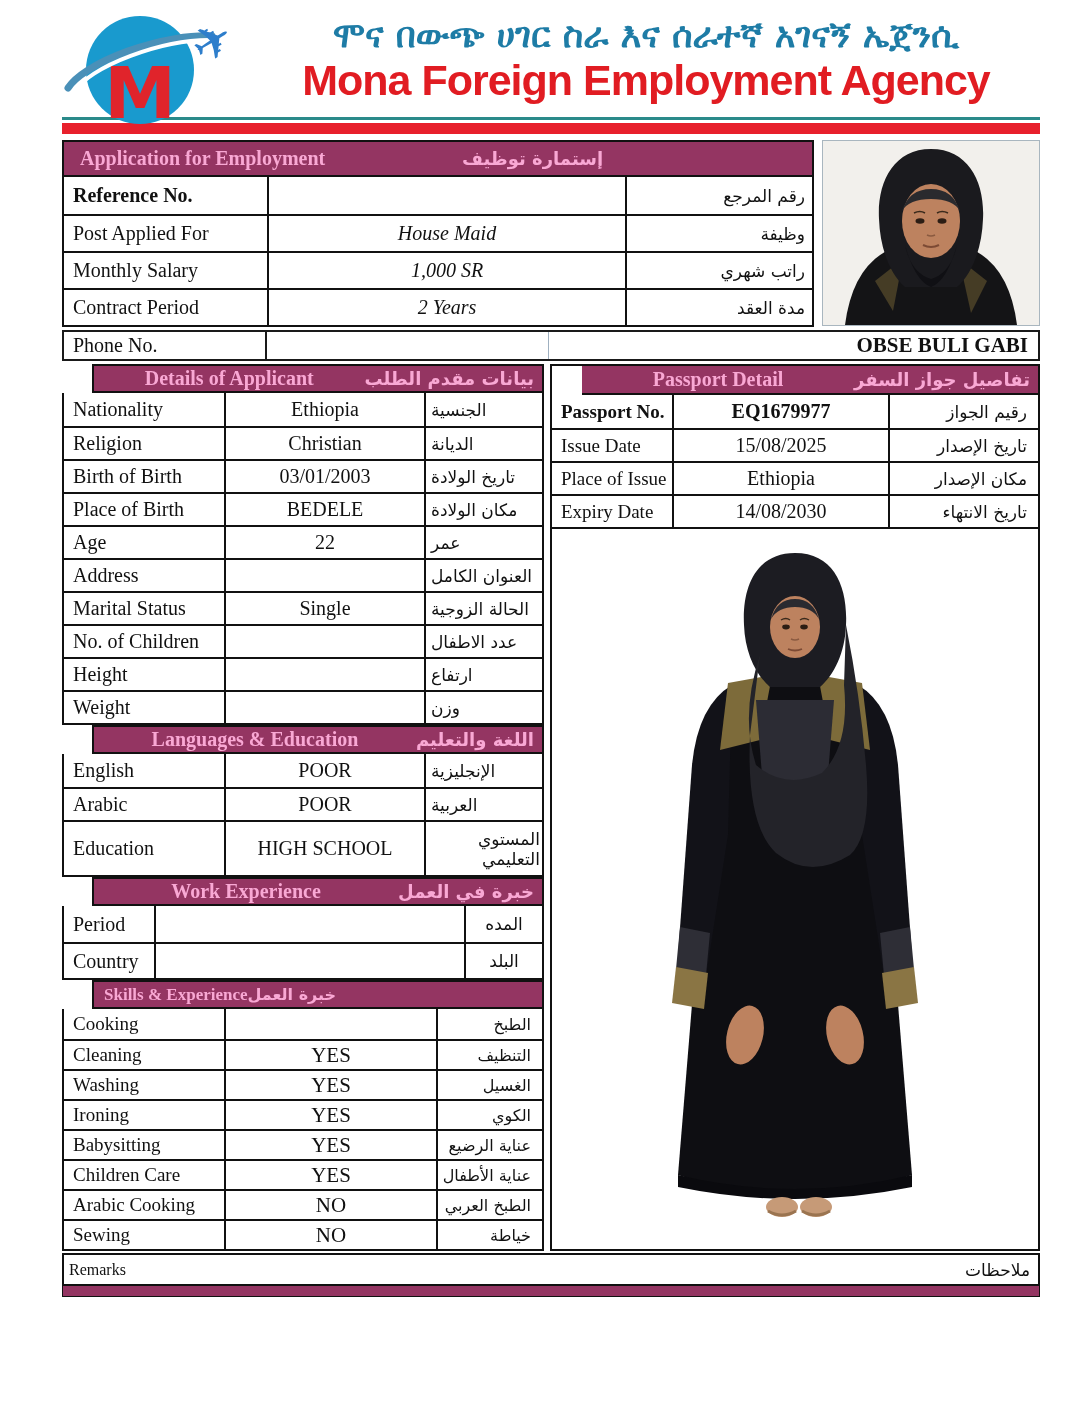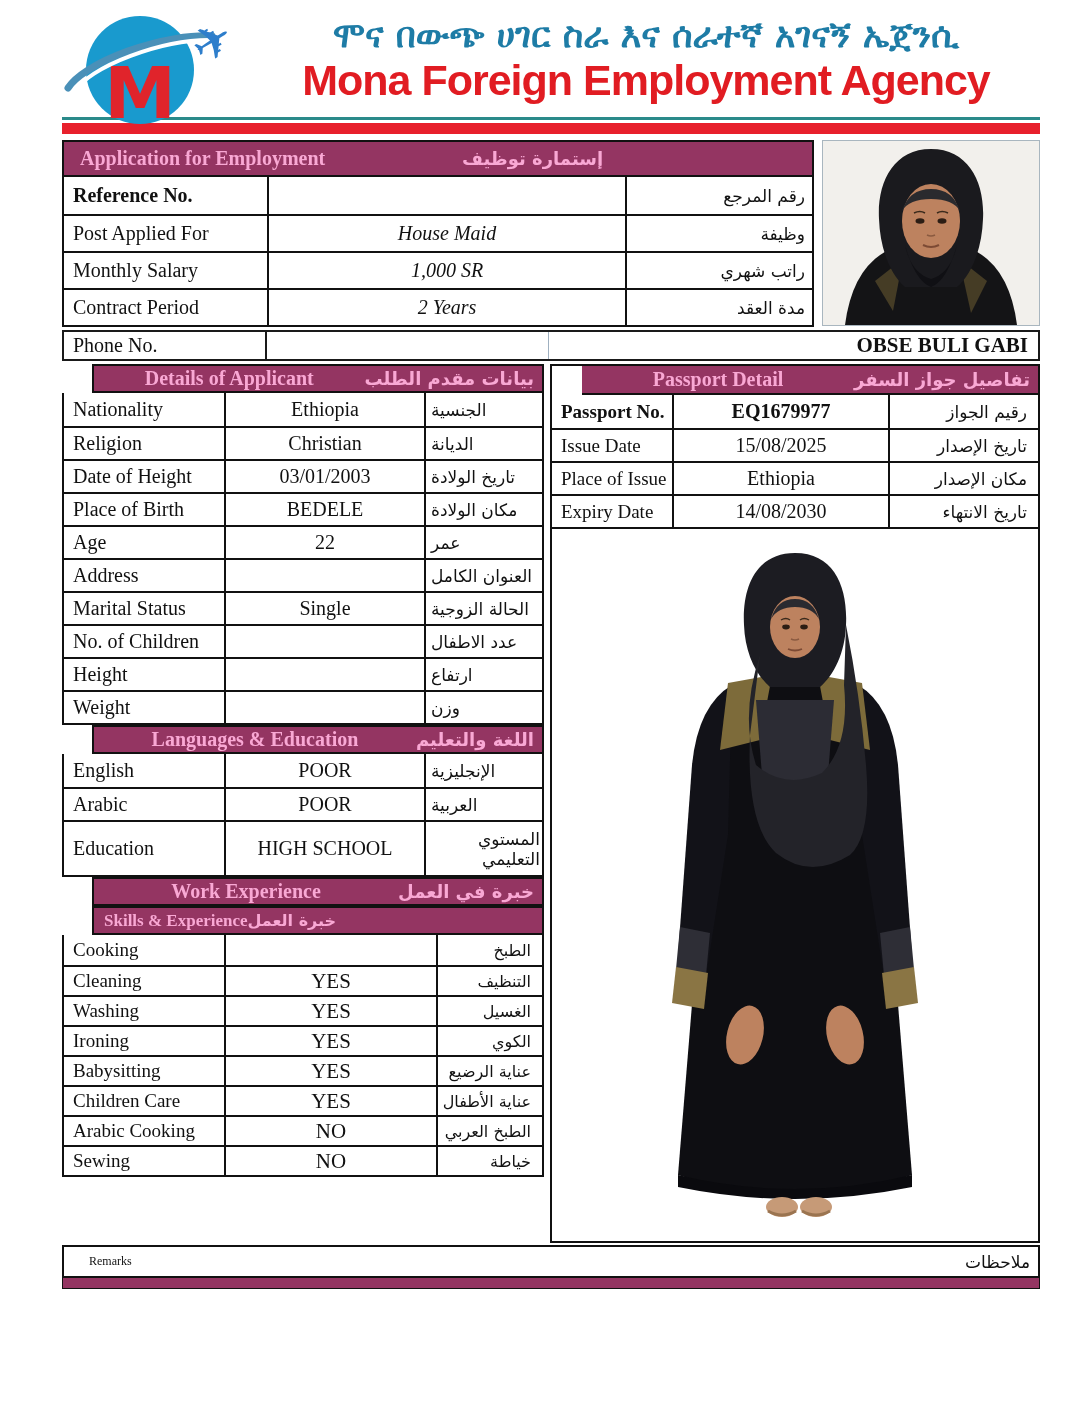--- a/index.html
+++ b/index.html
@@ -99,21 +99,21 @@
   .pass-banner { border:none; border-bottom:2px solid #111; height:29px; }
   .pass-tbl { border:none; border-bottom:2px solid #111; }
   .pass-row { height:33px; }
   .pass-row .c-label { width:120px; font-size:19px; }
   .pass-row .c-value { width:216px; }
   .pass-row .c-ar { width:146px; }
   .photo-area { flex:1; display:flex; justify-content:center; align-items:flex-start; padding-top:6px; background:#fff; }
 
   
   .remarks-row { display:flex; justify-content:space-between; align-items:center; height:33px; border:2px solid #111; margin-top:2px; }
-  .remarks-row .r-en { padding-left:25px; font-size:12px;text-align:center; }
+  .remarks-row .r-en { padding-left:5px; font-size:16px;text-align:center; }
   .remarks-row .r-ar { padding-right:8px; font-family:"DejaVu Sans", sans-serif; font-size:17px; }
   .bottom-bar { height:11px; background:#943562; border:1px solid #111; border-top:none; }
 </style>
 </head>
 <body>
 
 <div class="page">
   <div class="content">
 
     <div class="hdr">
@@ -207,21 +207,21 @@
             <div class="cell c-label">Nationality</div>
             <div class="cell c-value">Ethiopia</div>
             <div class="cell c-ar ar-left">الجنسية</div>
           </div>
           <div class="trow det-row">
             <div class="cell c-label">Religion</div>
             <div class="cell c-value">Christian</div>
             <div class="cell c-ar ar-left">الديانة</div>
           </div>
           <div class="trow det-row">
-            <div class="cell c-label">Date of Height</div>
+            <div class="cell c-label">Birth of Birth</div>
             <div class="cell c-value">03/01/2003</div>
             <div class="cell c-ar ar-left">تاريخ الولادة</div>
           </div>
           <div class="trow det-row">
             <div class="cell c-label">Place of Birth</div>
             <div class="cell c-value">BEDELE</div>
             <div class="cell c-ar ar-left">مكان الولادة</div>
           </div>
           <div class="trow det-row">
             <div class="cell c-label">Age</div>
@@ -273,20 +273,32 @@
           <div class="trow det-row edu-row">
             <div class="cell c-label">Education</div>
             <div class="cell c-value">HIGH SCHOOL</div>
             <div class="cell c-ar ar-left">المستوي التعليمي</div>
           </div>
         </div>
 
         <div class="banner sub-banner">
           <span class="b-en">Work Experience</span>
           <span class="b-ar">خبرة في العمل</span>
+        </div>
+        <div class="tbl">
+          <div class="trow work-row">
+            <div class="cell c-label">Period</div>
+            <div class="cell c-value"></div>
+            <div class="cell c-ar ar-center">المده</div>
+          </div>
+          <div class="trow work-row">
+            <div class="cell c-label">Country</div>
+            <div class="cell c-value"></div>
+            <div class="cell c-ar ar-center">البلد</div>
+          </div>
         </div>
 
         <div class="banner sub-banner skills-banner">
           <span class="b-en">Skills &amp; Experience</span>
           <span class="b-ar">خبرة العمل</span>
         </div>
         <div class="tbl">
           <div class="trow skill-row">
             <div class="cell c-label">Cooking</div>
             <div class="cell c-value"></div>

